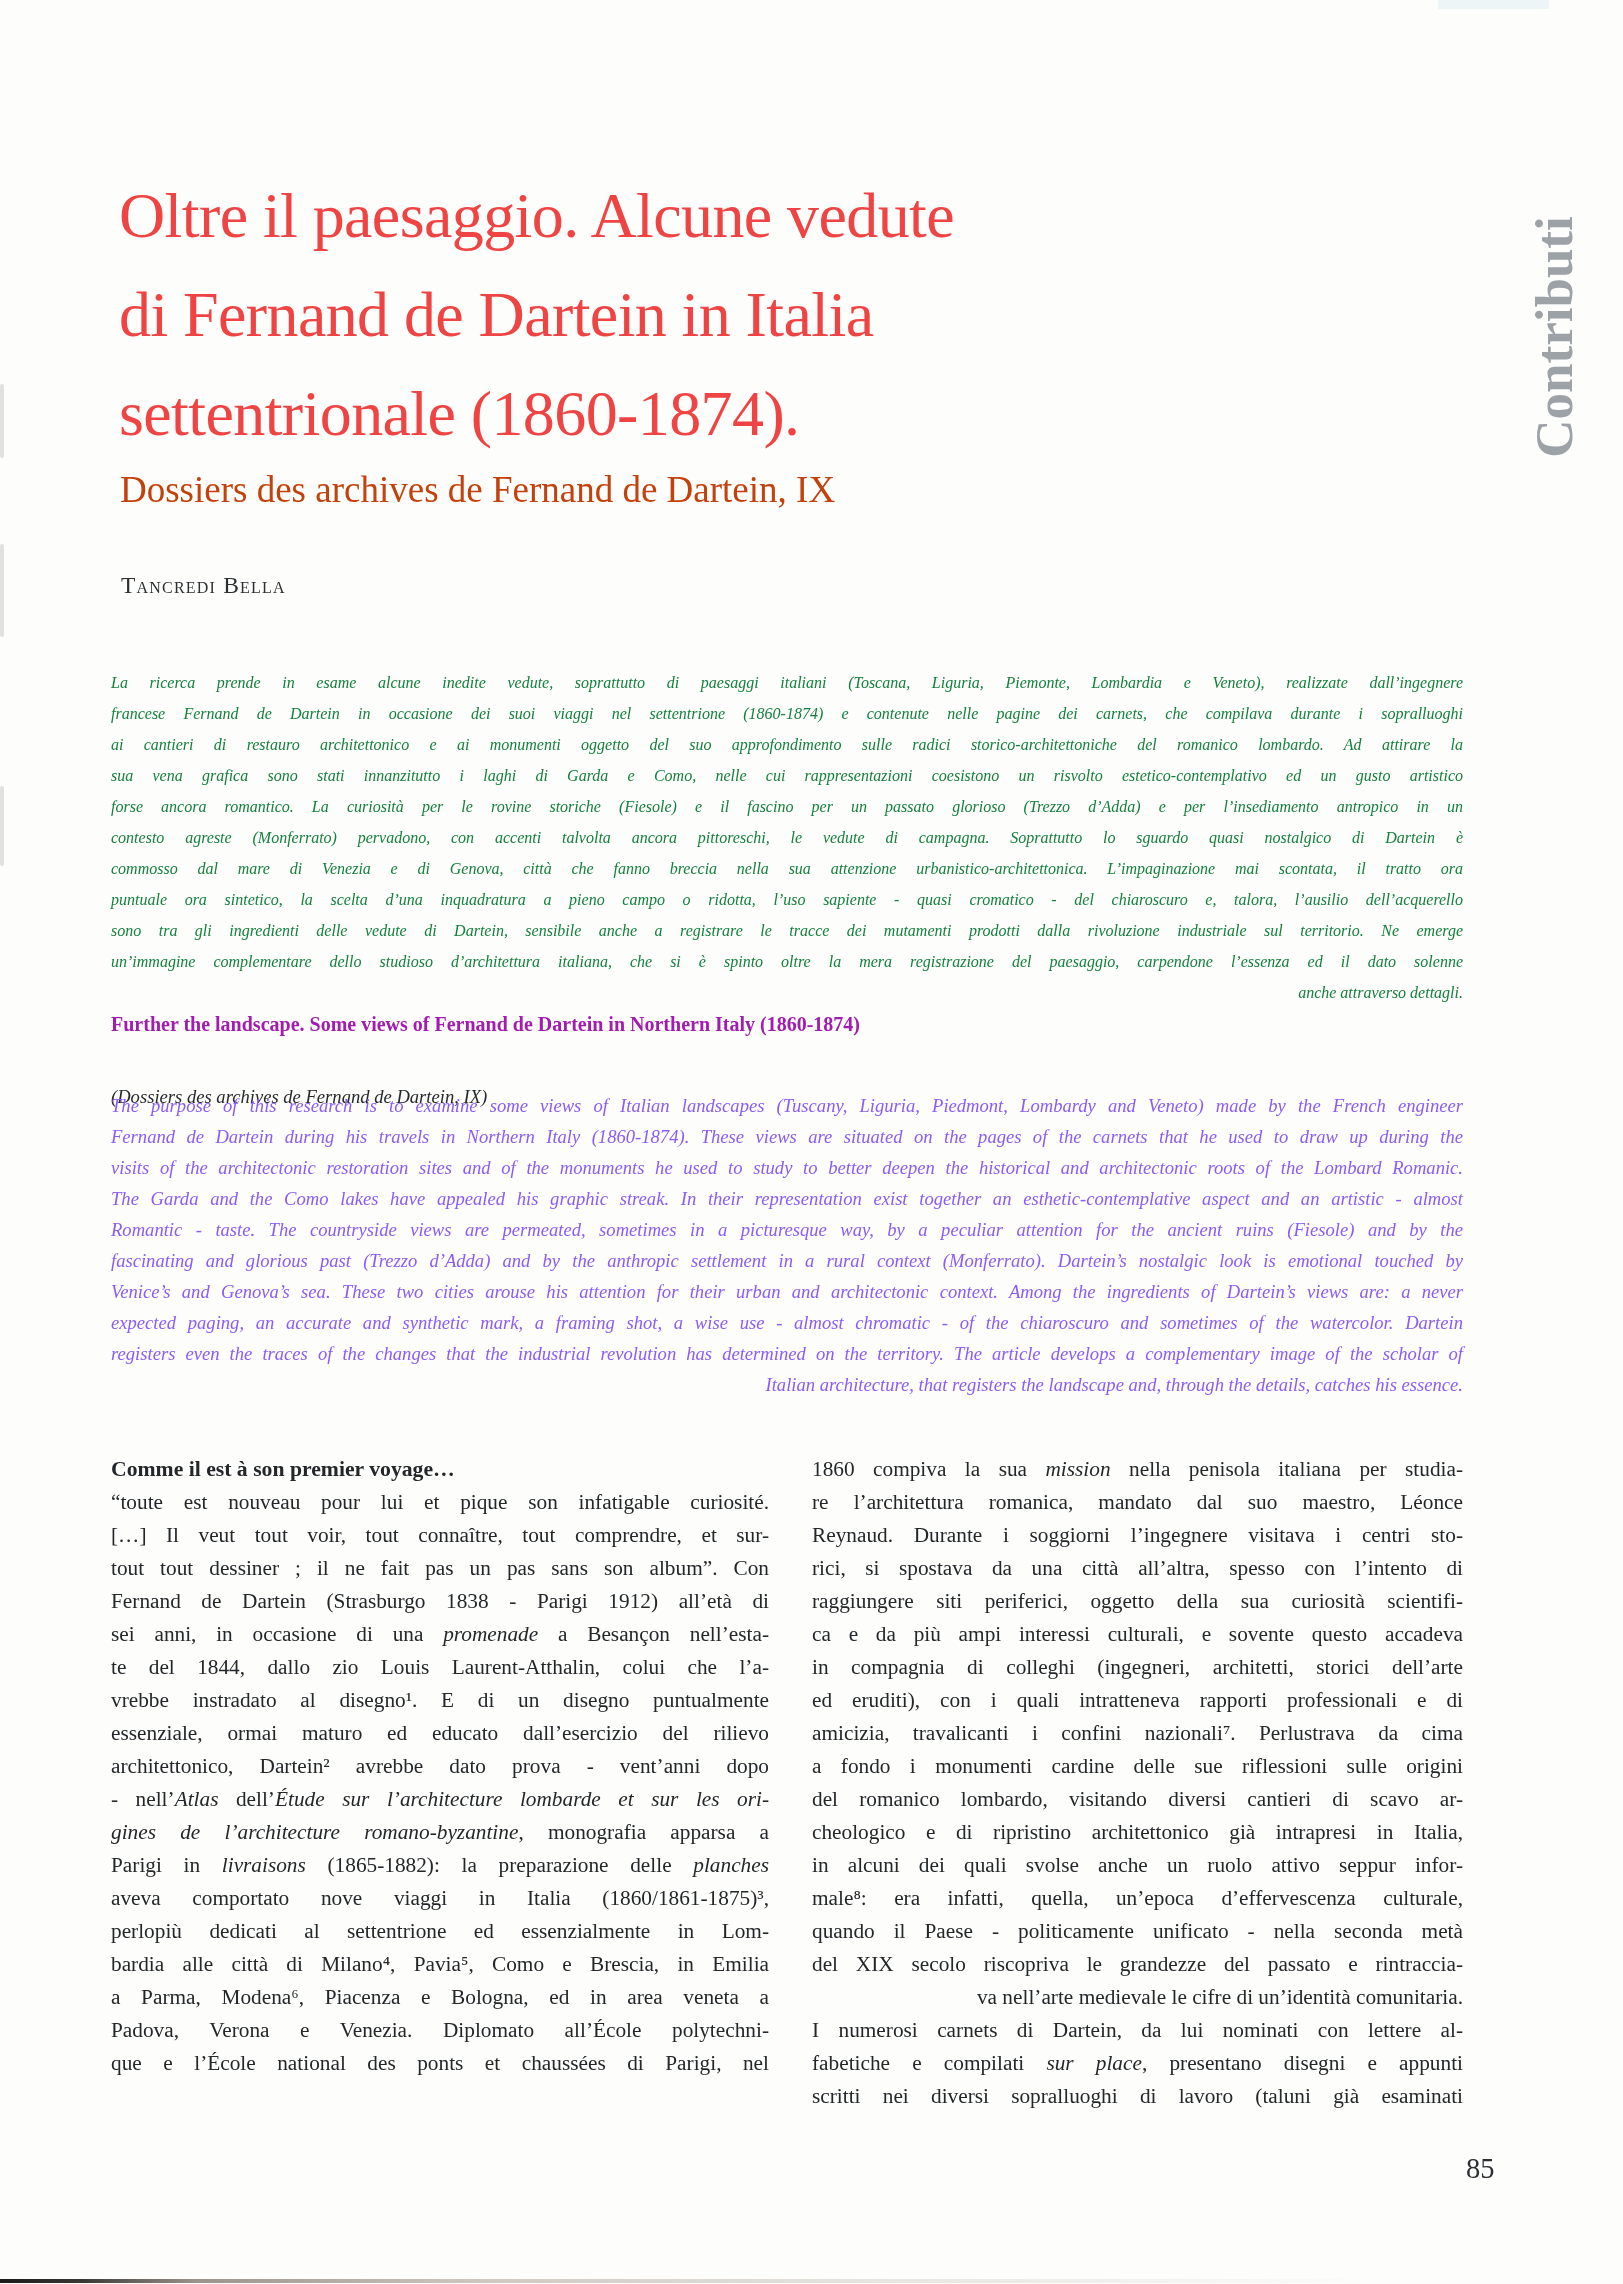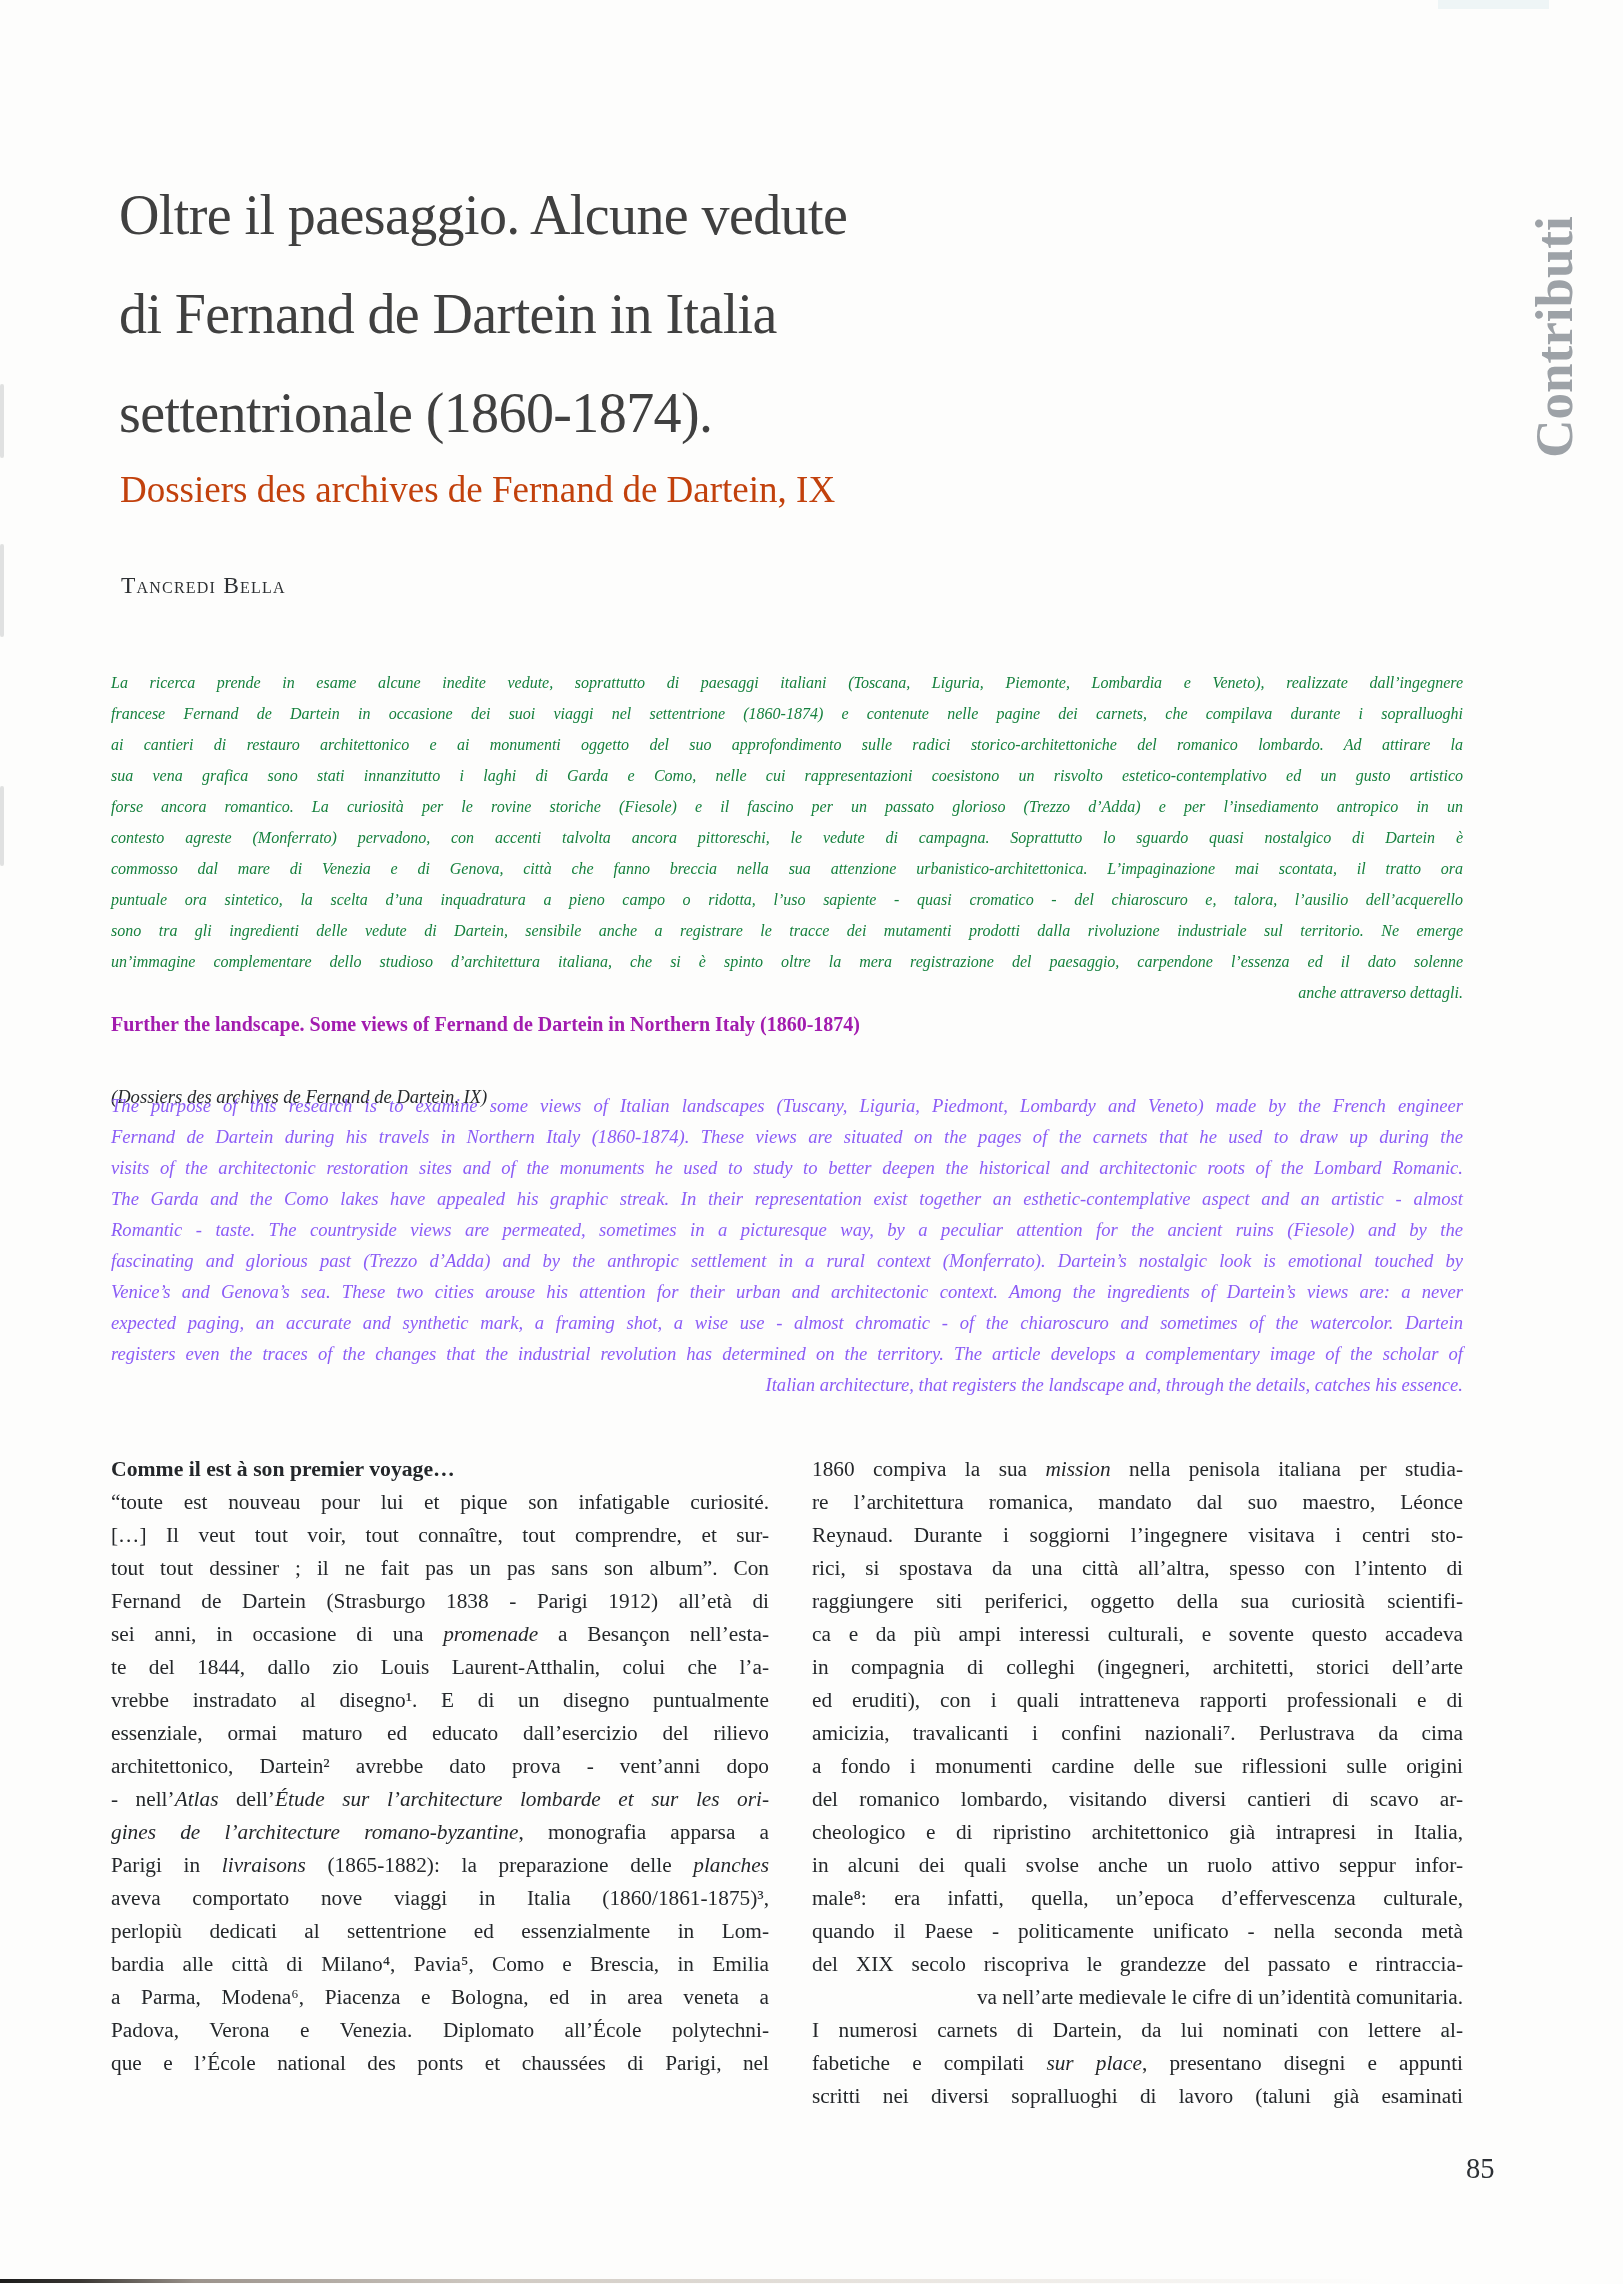--- a/index.html
+++ b/index.html
@@ -8,21 +8,21 @@
     width:1623px; height:2284px;
     margin:0 auto;
     background:#fdfdfc;
     font-family:"Liberation Serif","DejaVu Serif",serif;
     color:#26292c;
     overflow:hidden;
   }
   
   .title {
     position:absolute; left:119px; top:166px; width:1367px;
-    font-size:56px; line-height:99px; color:#404040;
+    font-size:64px; line-height:99px; color:#ef4444;
     letter-spacing:-0.6px;
   }
   .title .jline { white-space:nowrap; text-align:left; }
   .subtitle {
     position:absolute; left:120px; top:468px;
     font-size:37px; color:#c2410c; white-space:nowrap;
   }
   .author {
     position:absolute; left:121px; top:572px;
     font-size:23.5px; font-variant:small-caps; letter-spacing:1.2px;

